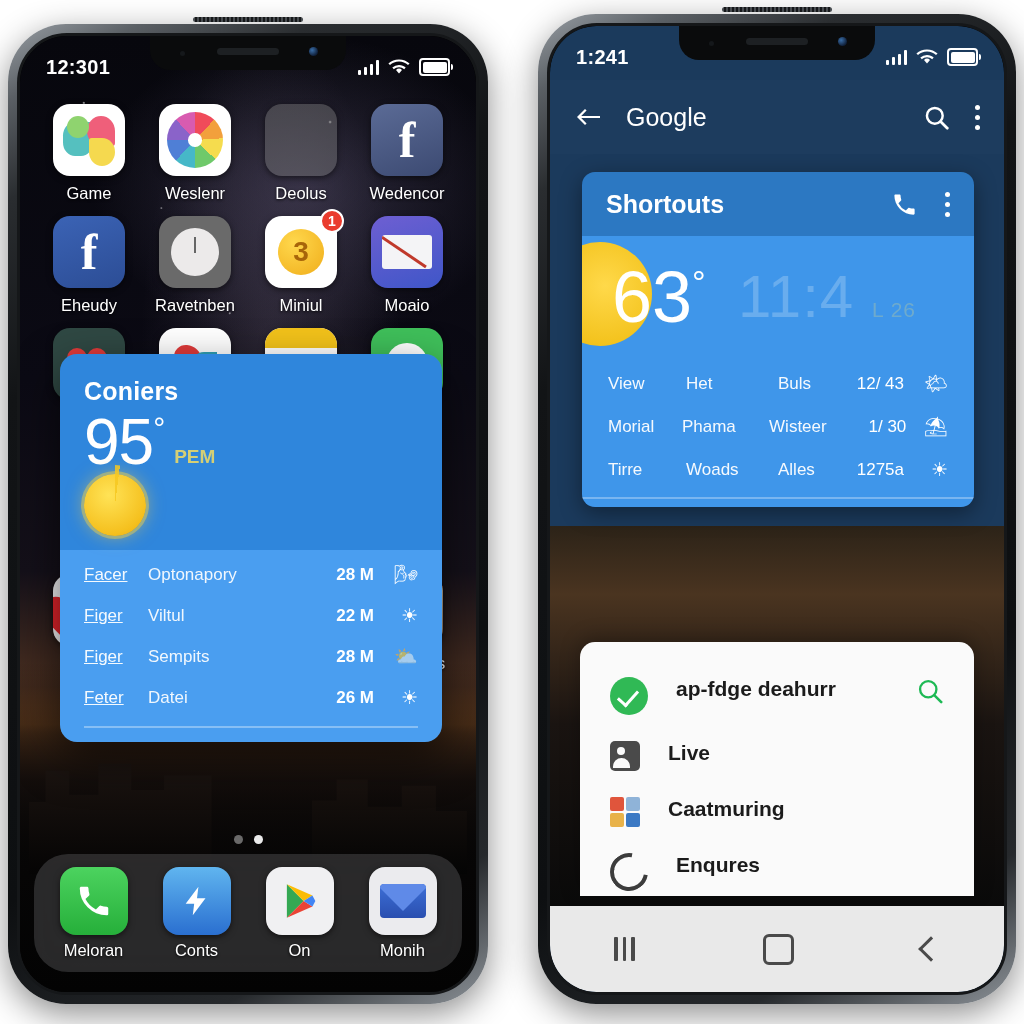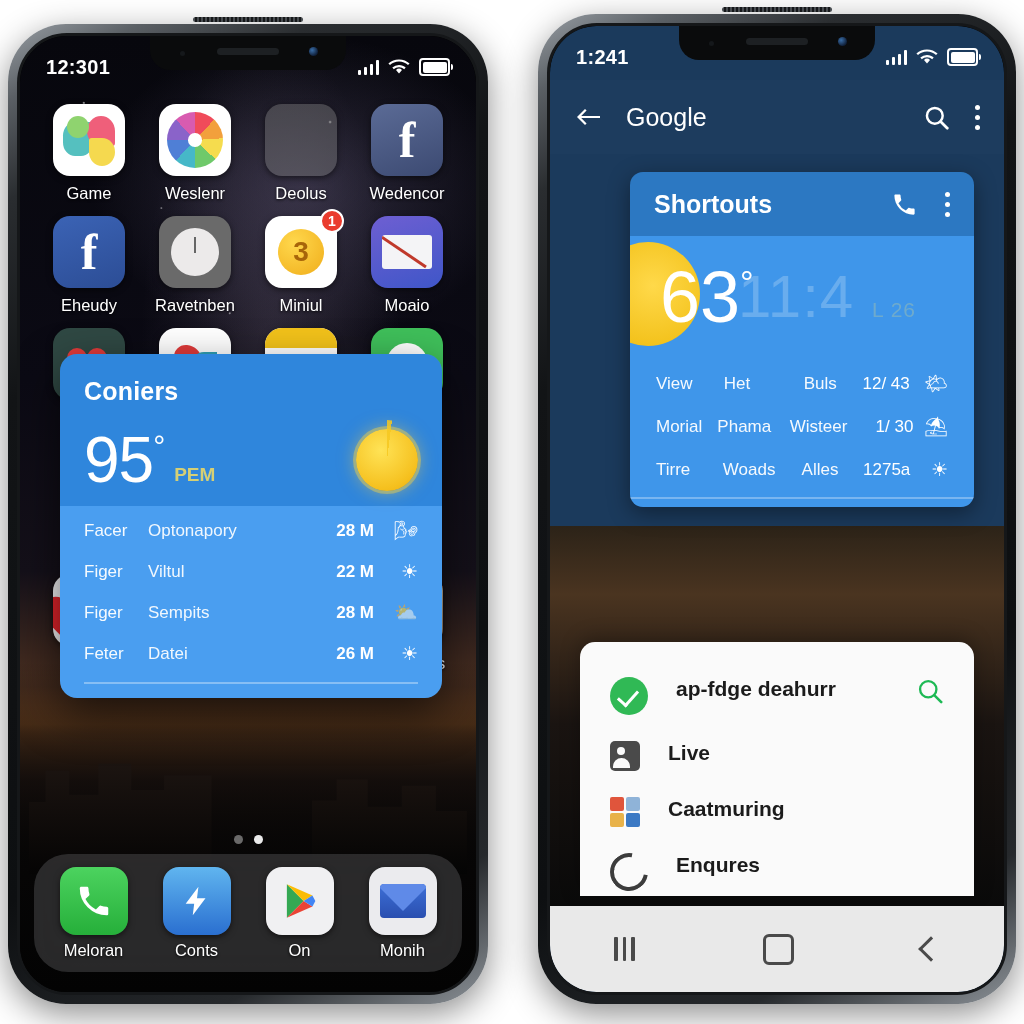--- a/index.html
+++ b/index.html
@@ -139,48 +139,48 @@
     background:rgba(92,92,96,.42);backdrop-filter:blur(14px);z-index:8;
     display:flex;align-items:center;justify-content:space-around;padding:0 8px;box-sizing:border-box;}
   .dock .app{gap:6px;align-items:center;}
   .dock .icon{width:68px;height:68px;border-radius:16px;}
 
   
   .wx-overlay{position:absolute;left:40px;top:318px;width:382px;border-radius:17px;overflow:hidden;z-index:14;
     box-shadow:0 16px 44px rgba(0,0,0,.58);}
   .wx-top{background:#2f86dc;padding:23px 24px 14px;}
   .wx-city{color:#fff;font-size:25px;font-weight:700;letter-spacing:.2px;}
-  .wx-mid{display:flex;align-items:center;justify-content:space-between;margin-top:22px;}
+  .wx-mid{display:flex;justify-content:space-between;margin-top:4px;flex-direction:column;}
   .wx-temp{color:#fff;font-size:64px;font-weight:300;line-height:1;letter-spacing:-1px;display:flex;align-items:flex-start;}
   .wx-temp sup{font-size:30px;line-height:1;margin-top:3px;}
   .wx-cond{color:#e8d86a;font-size:19px;font-weight:700;margin-left:10px;align-self:flex-end;padding-bottom:6px;opacity:.9;}
   .sun{width:62px;height:62px;border-radius:50%;
     background:radial-gradient(circle at 40% 34%,#ffe356,#f5c01e 70%,#e8a90c);
     box-shadow:0 0 0 3px rgba(255,214,60,.4),0 0 18px rgba(255,205,60,.55);position:relative;}
   .sun::before{content:"";position:absolute;inset:-9px;border-radius:50%;
     background:conic-gradient(from 0deg,#f6c820 0 2%,transparent 2% 8.3%);opacity:.85;}
   .wx-list{background:#4a9ef0;padding:4px 0 14px;}
   .wx-row{display:flex;align-items:center;padding:9px 24px;color:#fff;font-size:17px;}
-  .wx-c1{width:64px;opacity:.95;}
+  .wx-c1{width:64px;opacity:.95;text-decoration:underline;}
   .wx-c2{flex:1;opacity:.92;}
   .wx-c3{width:64px;text-align:right;font-weight:600;}
   .wx-c4{width:44px;text-align:right;font-size:19px;}
   .wx-rule{height:1.5px;background:rgba(255,255,255,.34);margin:8px 24px 0;}
 
   
   .rscreen{position:absolute;inset:0;background:#1b3a5c;}
   .r-appbar{position:absolute;top:54px;left:0;right:0;height:74px;background:#1d3c5e;z-index:12;
     display:flex;align-items:center;padding:0 24px;box-sizing:border-box;gap:24px;}
   .r-title{color:#fff;font-size:25px;flex:1;}
   .svg-i{display:block;}
   .kebab{width:6px;display:flex;flex-direction:column;gap:5px;align-items:center;}
   .kebab i{width:5px;height:5px;border-radius:50%;background:#fff;display:block;}
 
   .r-card{position:absolute;left:32px;right:30px;top:146px;border-radius:13px;overflow:hidden;z-index:11;
-    box-shadow:0 6px 22px rgba(0,0,0,.4);margin-left:48px;}
+    box-shadow:0 6px 22px rgba(0,0,0,.4);}
   .r-card-head{background:#2c78c2;height:64px;display:flex;align-items:center;padding:0 24px;gap:26px;}
   .r-card-title{color:#fff;font-size:25px;font-weight:700;flex:1;}
   .r-hero{background:#3f96ea;height:122px;position:relative;display:flex;align-items:center;padding:0 30px;overflow:hidden;}
   .r-hero .bigsun{position:absolute;left:-34px;top:6px;width:104px;height:104px;border-radius:50%;
     background:radial-gradient(circle at 55% 42%,#ffd94a,#f3c21c 72%,#e8ae0c);}
   .r-hero .temp{color:#fff;font-size:72px;font-weight:200;line-height:1;position:relative;z-index:2;display:flex;align-items:flex-start;}
   .r-hero .temp sup{font-size:34px;margin-top:4px;}
   .r-hero .ghost{position:absolute;right:58px;top:26px;color:rgba(255,255,255,.22);font-size:60px;font-weight:200;letter-spacing:1px;}
   .r-hero .ghost small{font-size:21px;color:rgba(220,220,140,.3);}
   .r-rows{background:#3f96ea;padding:4px 0 8px;}

